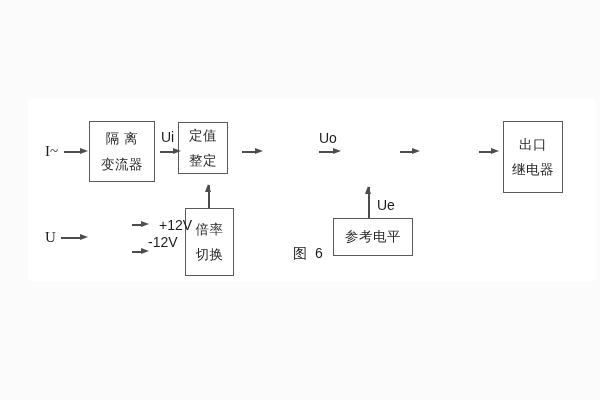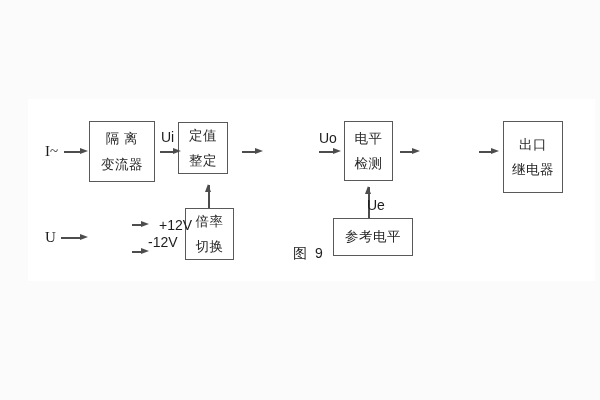--- a/index.html
+++ b/index.html
@@ -48,33 +48,29 @@
     <div>隔 离</div>
     <div>变流器</div>
   </div>
 
   <div class="blk" style="left:178px;top:122px;width:50px;height:52px">
     <div>定值</div>
     <div>整定</div>
   </div>
 
 
-  <div class="blk" style="left:344px;top:121px;width:49px;height:60px">
-    <div>电平</div>
-    <div>检测</div>
-  </div>
 
 
   <div class="blk" style="left:503px;top:121px;width:60px;height:72px">
     <div>出口</div>
     <div>继电器</div>
   </div>
 
 
-  <div class="blk" style="left:185px;top:208px;width:49px;height:52px">
+  <div class="blk" style="left:185px;top:208px;width:49px;height:68px">
     <div>倍率</div>
     <div>切换</div>
   </div>
 
   <div class="blk" style="left:333px;top:218px;width:80px;height:38px">
     <div>参考电平</div>
   </div>
 
   <div class="ha" style="left:64px;top:151px;width:16px"></div>
   <div class="ha" style="left:160px;top:151px;width:13px"></div>
@@ -86,19 +82,19 @@
   <div class="ha" style="left:132px;top:224px;width:9px"></div>
   <div class="ha" style="left:132px;top:251px;width:9px"></div>
 
   <div class="va" style="left:208px;top:185px;height:23px"></div>
   <div class="va" style="left:368px;top:187px;height:31px"></div>
 
   <div class="lbl serif" style="left:45px;top:144px">I~</div>
   <div class="lbl serif" style="left:45px;top:230px">U</div>
   <div class="lbl" style="left:161px;top:130px">Ui</div>
   <div class="lbl" style="left:319px;top:131px">Uo</div>
-  <div class="lbl" style="left:367px;top:198px">Ue</div>
+  <div class="lbl" style="left:377px;top:198px">Ue</div>
   <div class="lbl" style="left:159px;top:218px">+12V</div>
   <div class="lbl" style="left:148px;top:235px">-12V</div>
 
-  <div class="lbl" style="left:293px;top:246px;letter-spacing:2px">图 9</div>
+  <div class="lbl" style="left:293px;top:246px;letter-spacing:2px">图 6</div>
 
 </div>
 
 </body></html>

